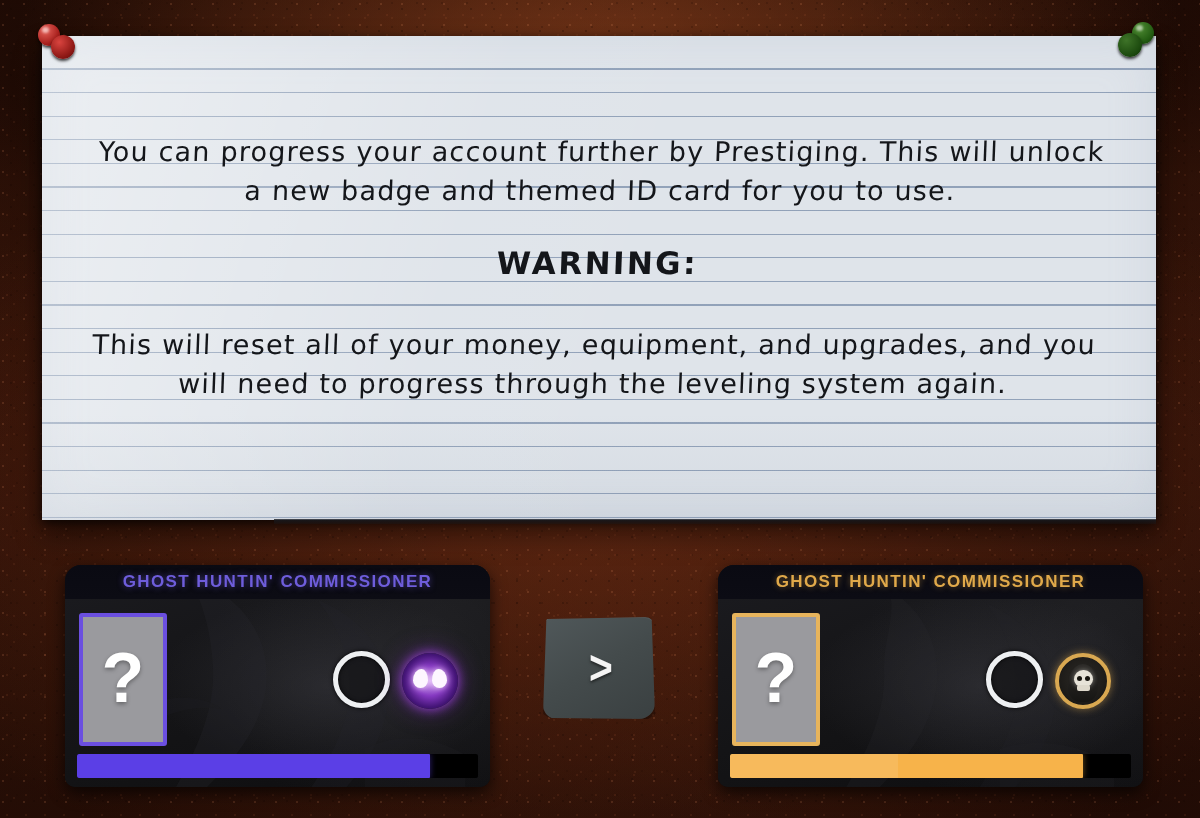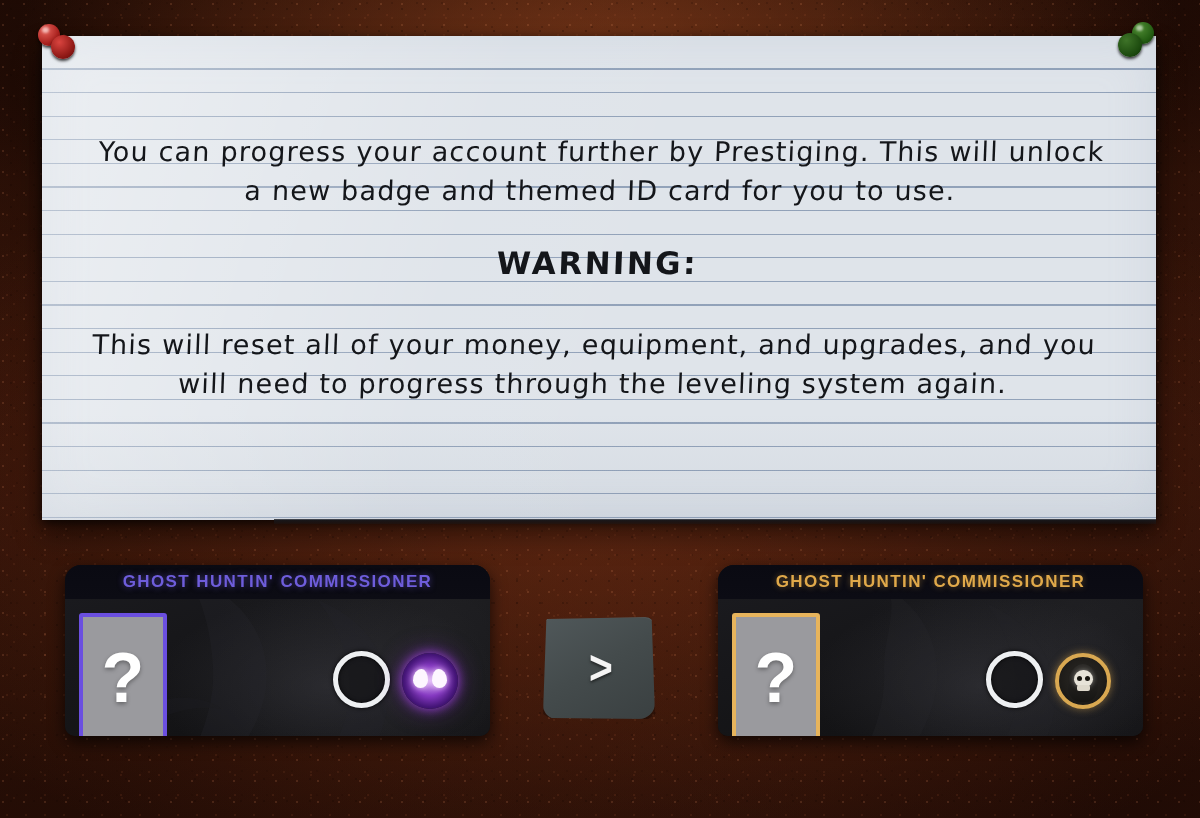--- a/index.html
+++ b/index.html
@@ -133,21 +133,21 @@
 
   #pin-right { left: 1118px; top: 22px; }
   #pin-right .h1 { left: 14px; top: 0;  background: radial-gradient(circle at 34% 28%, #4e8a33, #235c12 64%, #123605 100%); }
   #pin-right .h2 { left: 0;  top: 11px; background: radial-gradient(circle at 35% 30%, #3e7328, #1c4a0e 66%, #0d2b04 100%); }
   #pin-right .g1 { left: 18px; top: 3px; }
 
   
   .card {
     position: absolute;
     width: 425px;
-    height: 171px;
+    height: 222px;
     background: #101012;
     border-radius: 16px 16px 10px 10px;
     overflow: hidden;
     box-shadow: 0 6px 16px rgba(0,0,0,0.7);
   }
   #card-current { left: 65px; top: 565px; }
   #card-next    { left: 718px; top: 565px; }
 
   .card-title {
     height: 34px;

